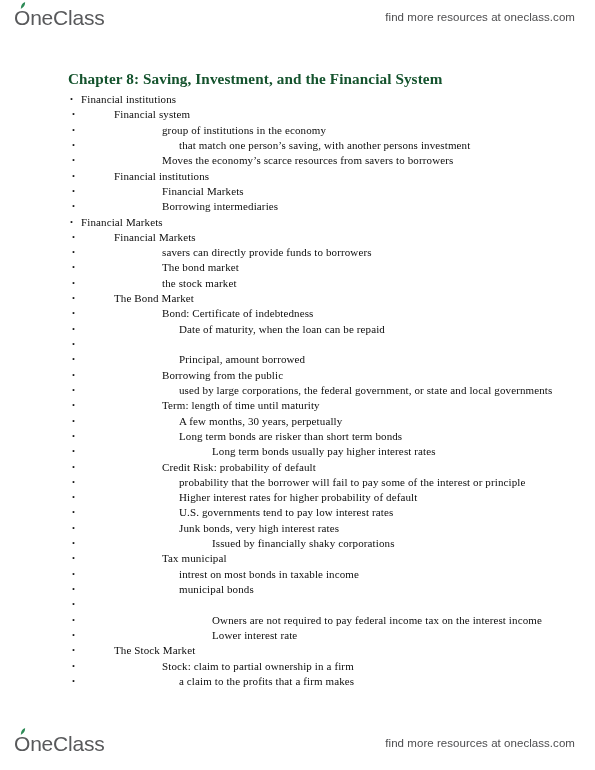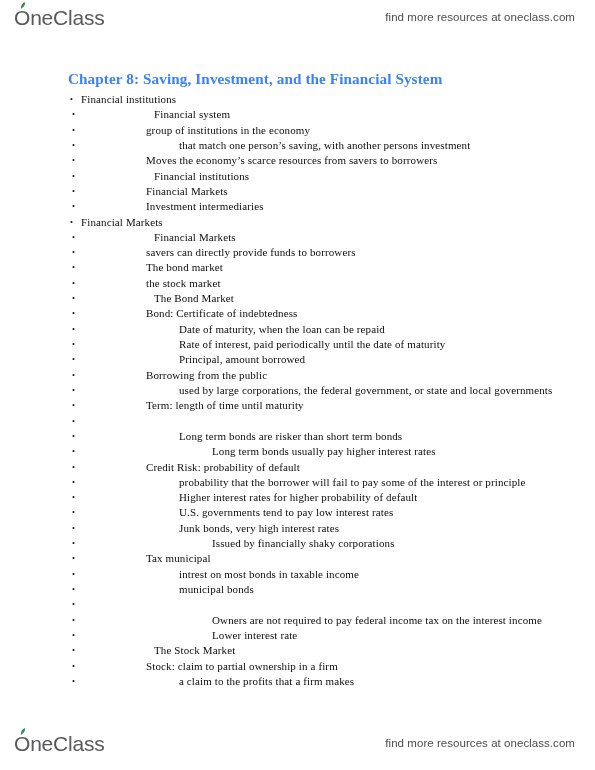--- a/index.html
+++ b/index.html
@@ -79,21 +79,21 @@
   }
   .doc-title {
     position: absolute;
     left: 68px;
     top: 70px;
     font-family: "Liberation Serif", "DejaVu Serif", serif;
     font-size: 15.2px;
     font-weight: bold;
     letter-spacing: 0.1px;
     white-space: nowrap;
-    color: #3b82f6;
+    color: #14532d;
   }
 
   .outline {
     position: absolute;
     left: 0;
     top: 92px;
     width: 595px;
   }
   .outline-row {
     position: relative;
@@ -117,23 +117,23 @@
     line-height: 15.32px;
     letter-spacing: 0.12px;
     color: #0d0d0d;
     white-space: nowrap;
   }
 
   
   .lvl1 > .row-bullet { left: 70px; }
   .lvl1 > .row-text   { left: 81px; }
   .lvl2 > .row-bullet { left: 72px; }
-  .lvl2 > .row-text   { left: 114px; margin-left: 40px; }
+  .lvl2 > .row-text   { left: 114px; }
   .lvl3 > .row-bullet { left: 72px; }
-  .lvl3 > .row-text   { left: 146px; }
+  .lvl3 > .row-text   { left: 162px; }
   .lvl4 > .row-bullet { left: 72px; }
   .lvl4 > .row-text   { left: 179px; }
   .lvl5 > .row-bullet { left: 72px; }
   .lvl5 > .row-text   { left: 212px; text-align: center; }
 </style>
 </head>
 <body>
 
 <div class="page-band header">
   <div class="brand">
@@ -172,21 +172,21 @@
       <div class="outline-row lvl2">
         <span class="row-bullet">•</span>
         <span class="row-text">Financial institutions</span>
       </div>
       <div class="outline-row lvl3">
         <span class="row-bullet">•</span>
         <span class="row-text">Financial Markets</span>
       </div>
       <div class="outline-row lvl3">
         <span class="row-bullet">•</span>
-        <span class="row-text">Investment intermediaries</span>
+        <span class="row-text">Borrowing intermediaries</span>
       </div>
       <div class="outline-row lvl1">
         <span class="row-bullet">•</span>
         <span class="row-text">Financial Markets</span>
       </div>
       <div class="outline-row lvl2">
         <span class="row-bullet">•</span>
         <span class="row-text">Financial Markets</span>
       </div>
       <div class="outline-row lvl3">
@@ -208,40 +208,40 @@
       <div class="outline-row lvl3">
         <span class="row-bullet">•</span>
         <span class="row-text">Bond: Certificate of indebtedness</span>
       </div>
       <div class="outline-row lvl4">
         <span class="row-bullet">•</span>
         <span class="row-text">Date of maturity, when the loan can be repaid</span>
       </div>
       <div class="outline-row lvl4">
         <span class="row-bullet">•</span>
-        <span class="row-text">Rate of interest, paid periodically until the date of maturity</span>
       </div>
       <div class="outline-row lvl4">
         <span class="row-bullet">•</span>
         <span class="row-text">Principal, amount borrowed</span>
       </div>
       <div class="outline-row lvl3">
         <span class="row-bullet">•</span>
         <span class="row-text">Borrowing from the public</span>
       </div>
       <div class="outline-row lvl4">
         <span class="row-bullet">•</span>
         <span class="row-text">used by large corporations, the federal government, or state and local governments</span>
       </div>
       <div class="outline-row lvl3">
         <span class="row-bullet">•</span>
         <span class="row-text">Term: length of time until maturity</span>
       </div>
       <div class="outline-row lvl4">
         <span class="row-bullet">•</span>
+        <span class="row-text">A few months, 30 years, perpetually</span>
       </div>
       <div class="outline-row lvl4">
         <span class="row-bullet">•</span>
         <span class="row-text">Long term bonds are risker than short term bonds</span>
       </div>
       <div class="outline-row lvl5">
         <span class="row-bullet">•</span>
         <span class="row-text">Long term bonds usually pay higher interest rates</span>
       </div>
       <div class="outline-row lvl3">

